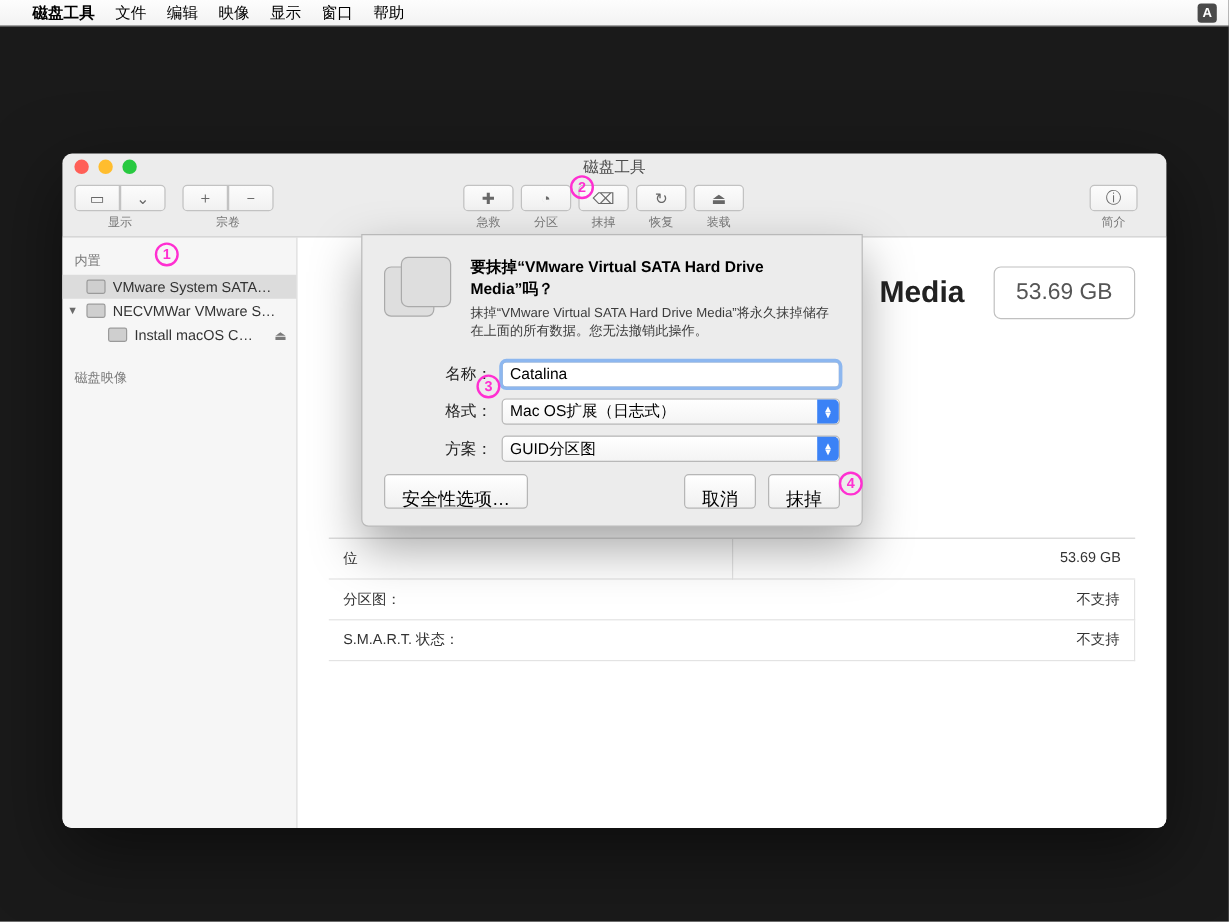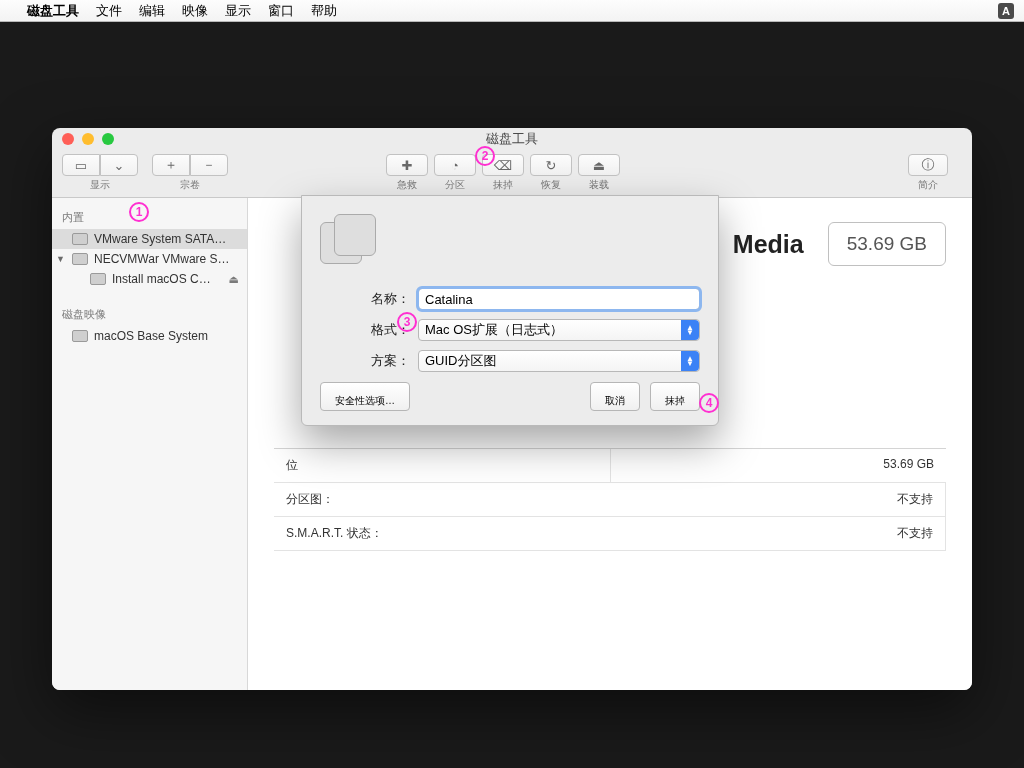--- a/index.html
+++ b/index.html
@@ -68,21 +68,21 @@
 .sheet-msg .desc { font-size:11px; color:#3c3c3c; margin-top:5px; line-height:1.4; }
 
 .form { margin:16px 0 10px 46px; }
 .form-row { display:flex; align-items:center; margin-bottom:9px; }
 .form-row label { width:44px; text-align:right; font-size:13px; color:#222; margin-right:8px; }
 .form-row input[type=text] { flex:1; height:22px; border:1px solid #b8b8b8; border-radius:4px; padding:0 6px; font-size:13px; outline:3px solid #8db7ef; outline-offset:-1px; }
 .form-row .select { flex:1; height:22px; background:linear-gradient(#fff,#f4f4f4); border:1px solid #b8b8b8; border-radius:4px; display:flex; align-items:center; padding:0 6px; font-size:13px; position:relative;text-align:center; }
 .form-row .select .arrow { position:absolute; right:0; top:0; width:18px; height:100%; background:#3b82f6; border-radius:0 4px 4px 0; display:flex; align-items:center; justify-content:center; color:#fff; font-size:8px; flex-direction:column; line-height:5px;}
 
 .sheet-actions { display:flex; align-items:center; margin-top:10px; }
-.sheet-actions .btn { height:29px; padding:11px 14px; font-size:10px; background:linear-gradient(#fff,#f0f0f0); border:1px solid #b6b6b6; border-radius:4px; }
+.sheet-actions .btn { height:29px; padding:11px 14px; font-size:15px; background:linear-gradient(#fff,#f0f0f0); border:1px solid #b6b6b6; border-radius:4px; }
 .sheet-actions .gap { flex:1; }
 .sheet-actions .btn + .btn { margin-left:10px; }
 
 
 .annot { position:absolute; width:20px; height:20px; border:2px solid #ff2fd1; border-radius:50%; color:#ff2fd1; font-size:12px; font-weight:600; display:flex; align-items:center; justify-content:center; background:transparent; z-index:50; pointer-events:none; }
 </style>
 </head>
 <body>
 
 <div class="menubar">
@@ -166,24 +166,20 @@
         <span class="disclosure">▼</span>
         <span class="disk-icon"></span>
         <span class="truncate">NECVMWar VMware S…</span>
       </div>
       <div class="sb-item" style="padding-left:38px;">
         <span class="disk-icon"></span>
         <span class="truncate">Install macOS C…</span>
         <span class="eject">⏏</span>
       </div>
       <div class="sb-header" style="margin-top:12px;">磁盘映像</div>
-      <div class="sb-item">
-        <span class="disk-icon"></span>
-        <span class="truncate">macOS Base System</span>
-      </div>
     </div>
 
     <div class="main">
       <div class="main-header">
         <div class="main-title">Media</div>
         <div class="cap-badge">53.69 GB</div>
       </div>
 
       <div class="info-table">
         <div class="info-row">
@@ -211,20 +207,24 @@
       </div>
     </div>
   </div>
 
   <div class="sheet">
     <div class="sheet-top">
       <div class="sheet-icon">
           <div class="d1"></div>
           <div class="d2"></div>
         </div>
+      <div class="sheet-msg">
+        <div class="bold">要抹掉“VMware Virtual SATA Hard Drive Media”吗？</div>
+        <div class="desc">抹掉“VMware Virtual SATA Hard Drive Media”将永久抹掉储存在上面的所有数据。您无法撤销此操作。</div>
+      </div>
     </div>
     <div class="form">
       <div class="form-row">
         <label>名称：</label>
         <input type="text" value="Catalina" style="">
       </div>
       <div class="form-row">
         <label>格式：</label>
         <div class="select">
           <span>Mac OS扩展（日志式）</span>

